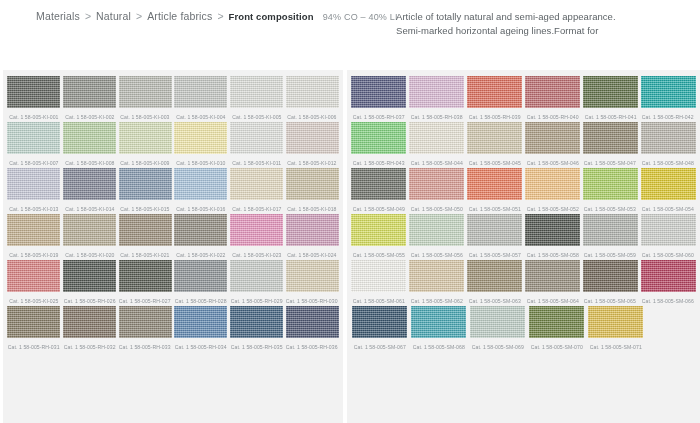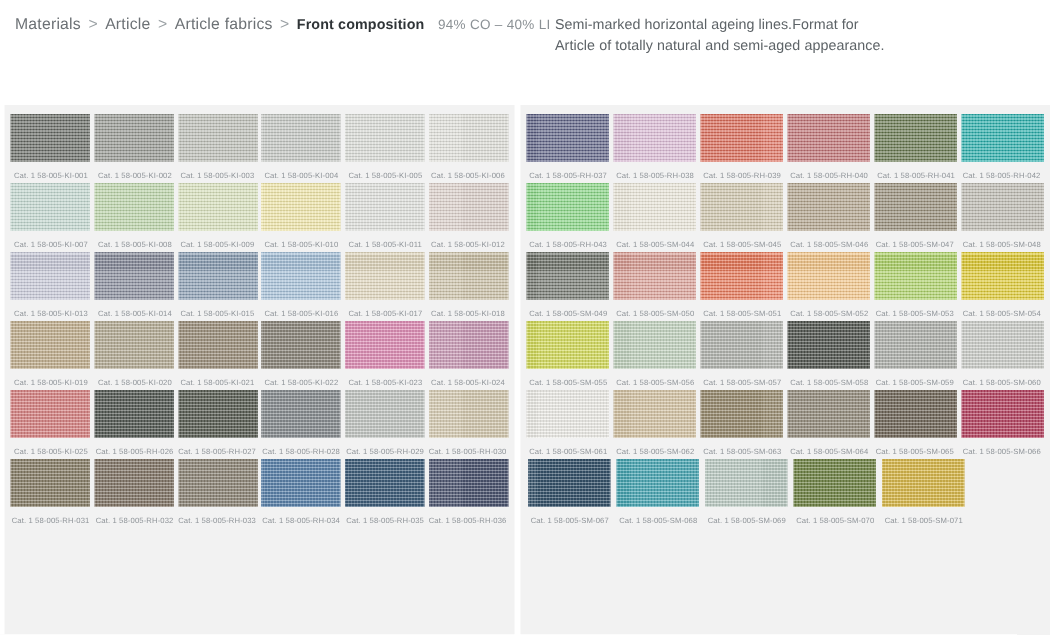--- a/index.html
+++ b/index.html
@@ -28,20 +28,21 @@
 
   #breadcrumb-area {
     width: 360px;
     padding-left: 10px;
     box-sizing: border-box;
     display: flex;
     flex-direction: row;
     align-items: baseline;
     flex-wrap: nowrap;
     white-space: nowrap;
+    margin-left: 26px;
   }
   .crumb {
     font-size: 10.5px;
     color: #6c7175;
     letter-spacing: 0.15px;
   }
   .crumb-sep {
     font-size: 10.5px;
     color: #9aa0a4;
     margin: 0 5px;
@@ -148,31 +149,31 @@
   }
 </style>
 </head>
 <body>
 
 <div id="header">
 
   <div id="breadcrumb-area">
     <span class="crumb">Materials</span>
     <span class="crumb-sep">&gt;</span>
-    <span class="crumb">Article</span>
+    <span class="crumb">Natural</span>
     <span class="crumb-sep">&gt;</span>
     <span class="crumb">Article fabrics</span>
     <span class="crumb-sep">&gt;</span>
     <span class="crumb-current">Front composition</span>
     <span id="composition-value">94% CO – 40% LI</span>
   </div>
 
   <div id="description-area">
+    <div class="desc-line">Article of totally natural and semi-aged appearance.</div>
     <div class="desc-line">Semi-marked horizontal ageing lines.Format for</div>
-    <div class="desc-line">Article of totally natural and semi-aged appearance.</div>
   </div>
 
 </div>
 
 <div id="panels">
   <div class="panel" id="panel-left">
       <div class="swatch-row">
         <div class="swatch-cell">
           <div class="swatch-chip" style="background-color: rgb(94, 98, 92);"></div>
           <div class="swatch-label">Cat. 1 58-005-KI-001</div>

